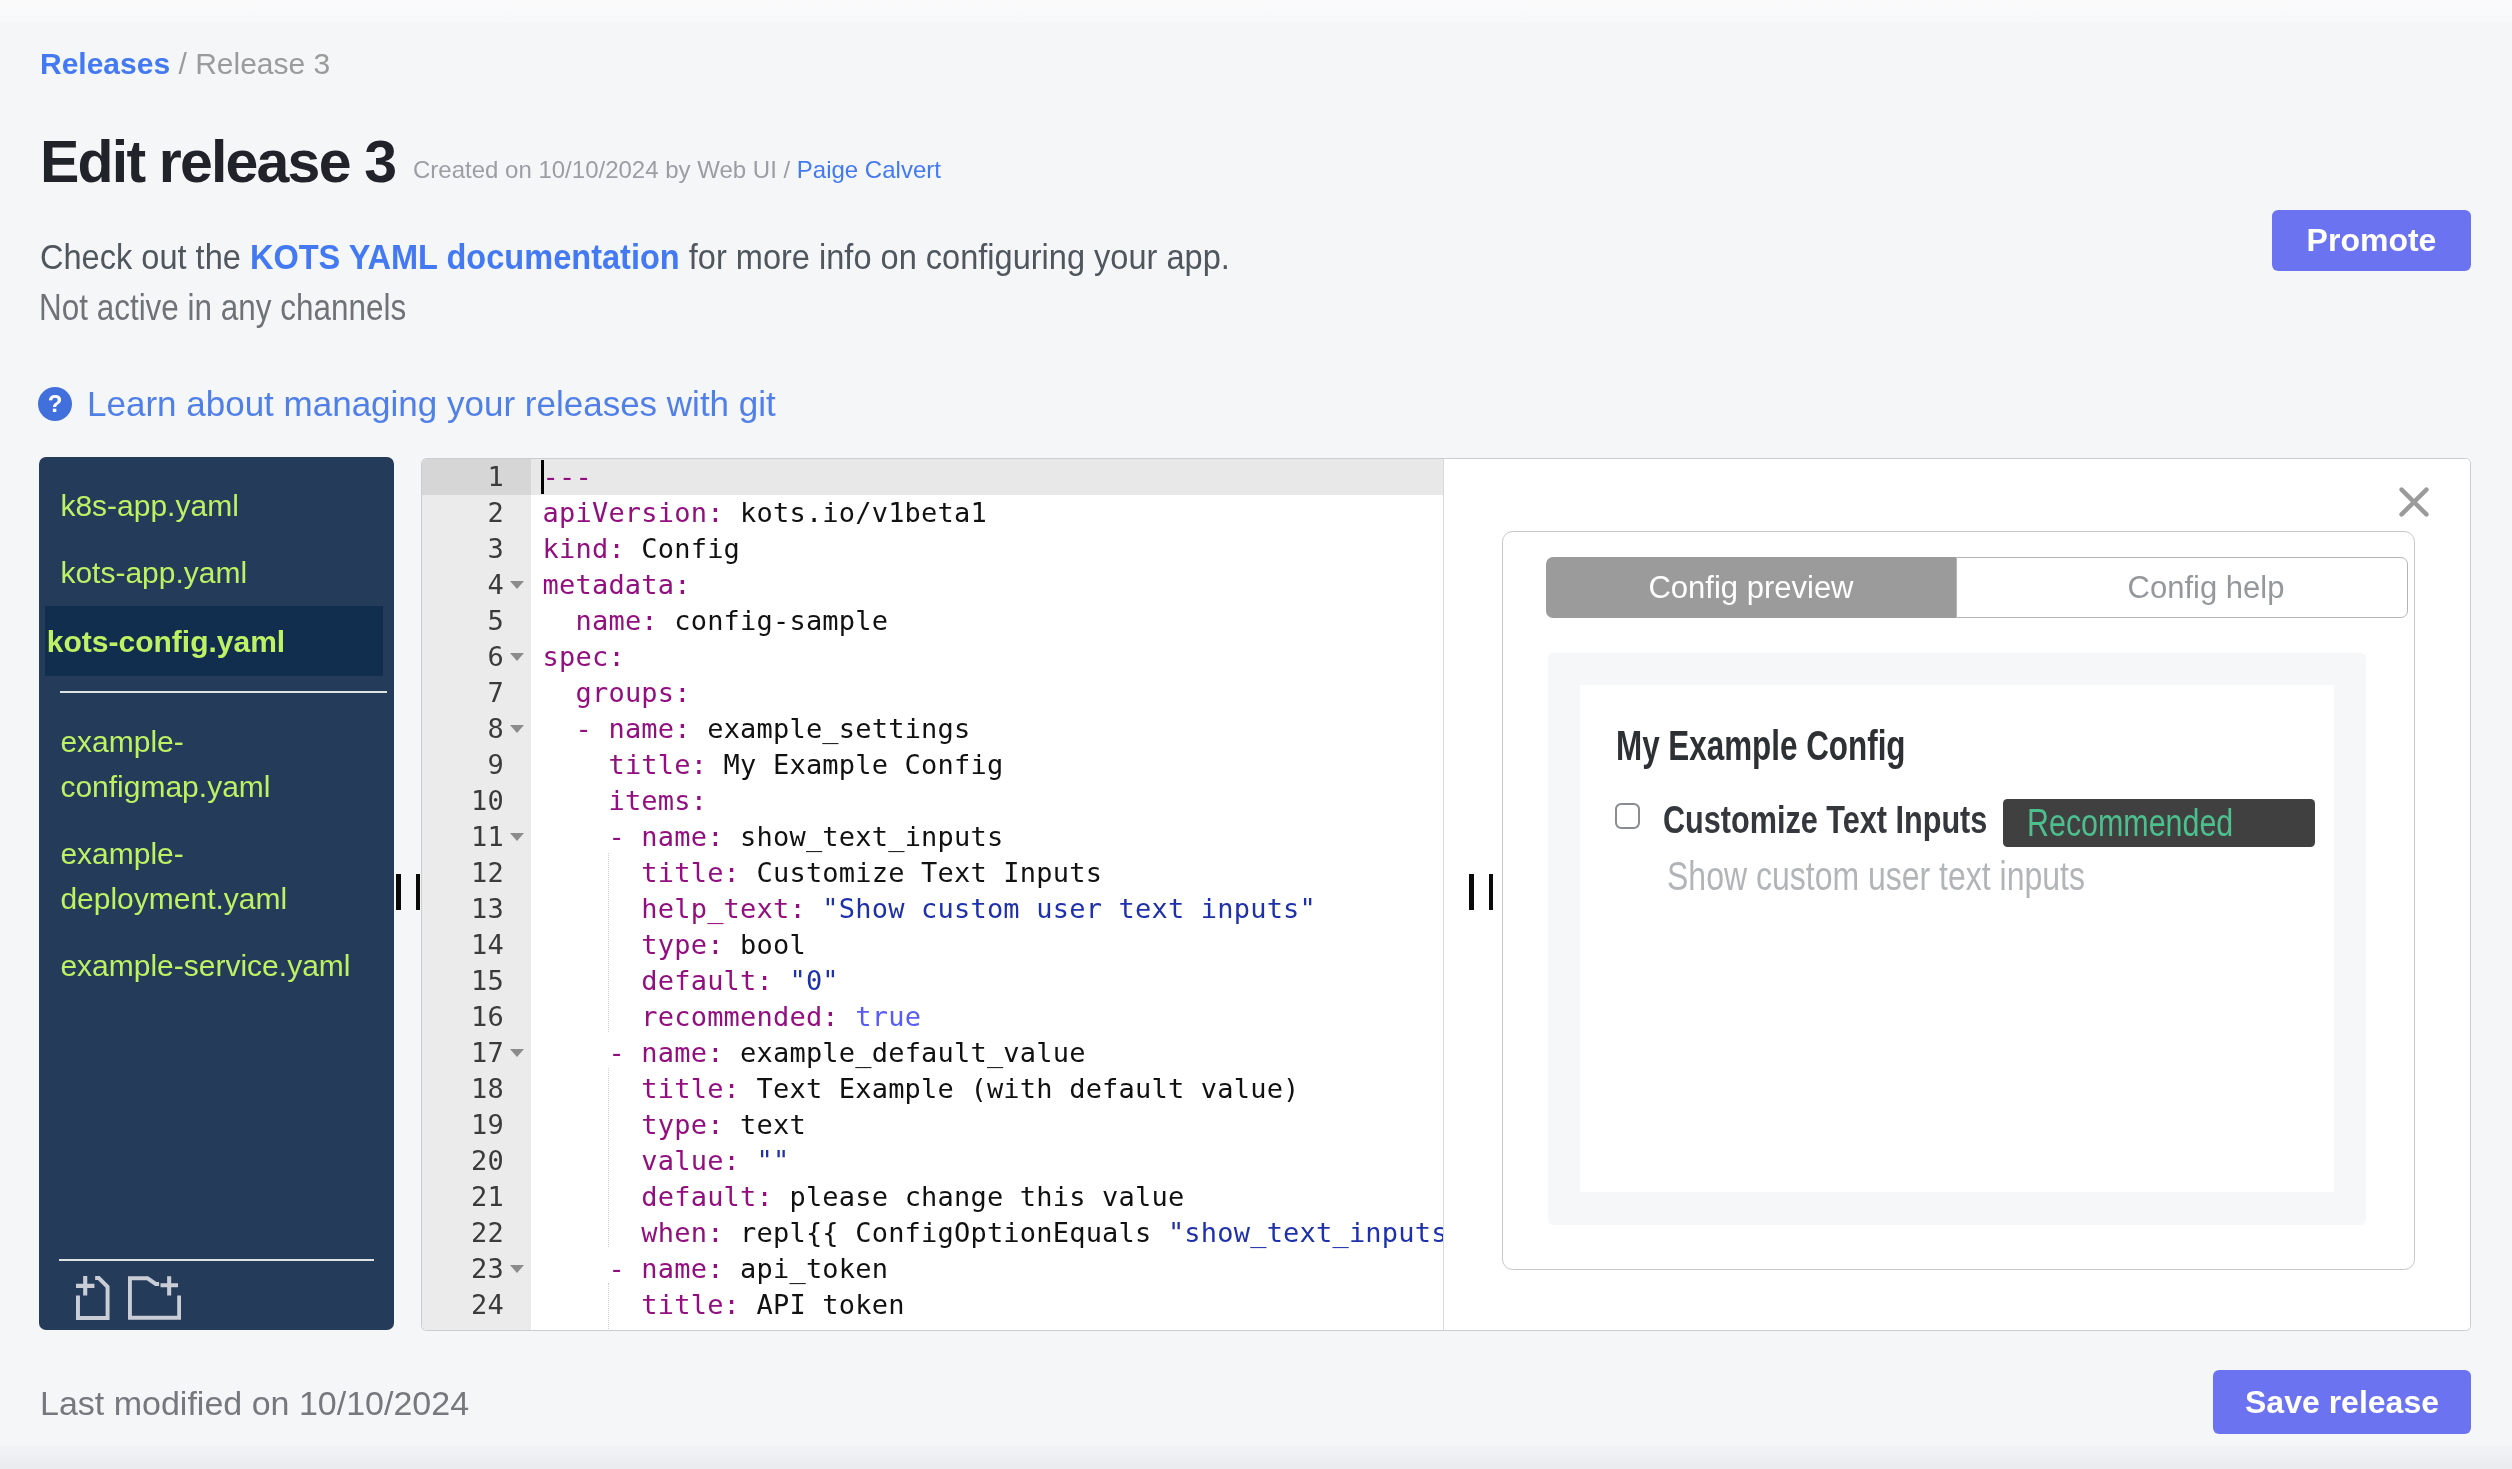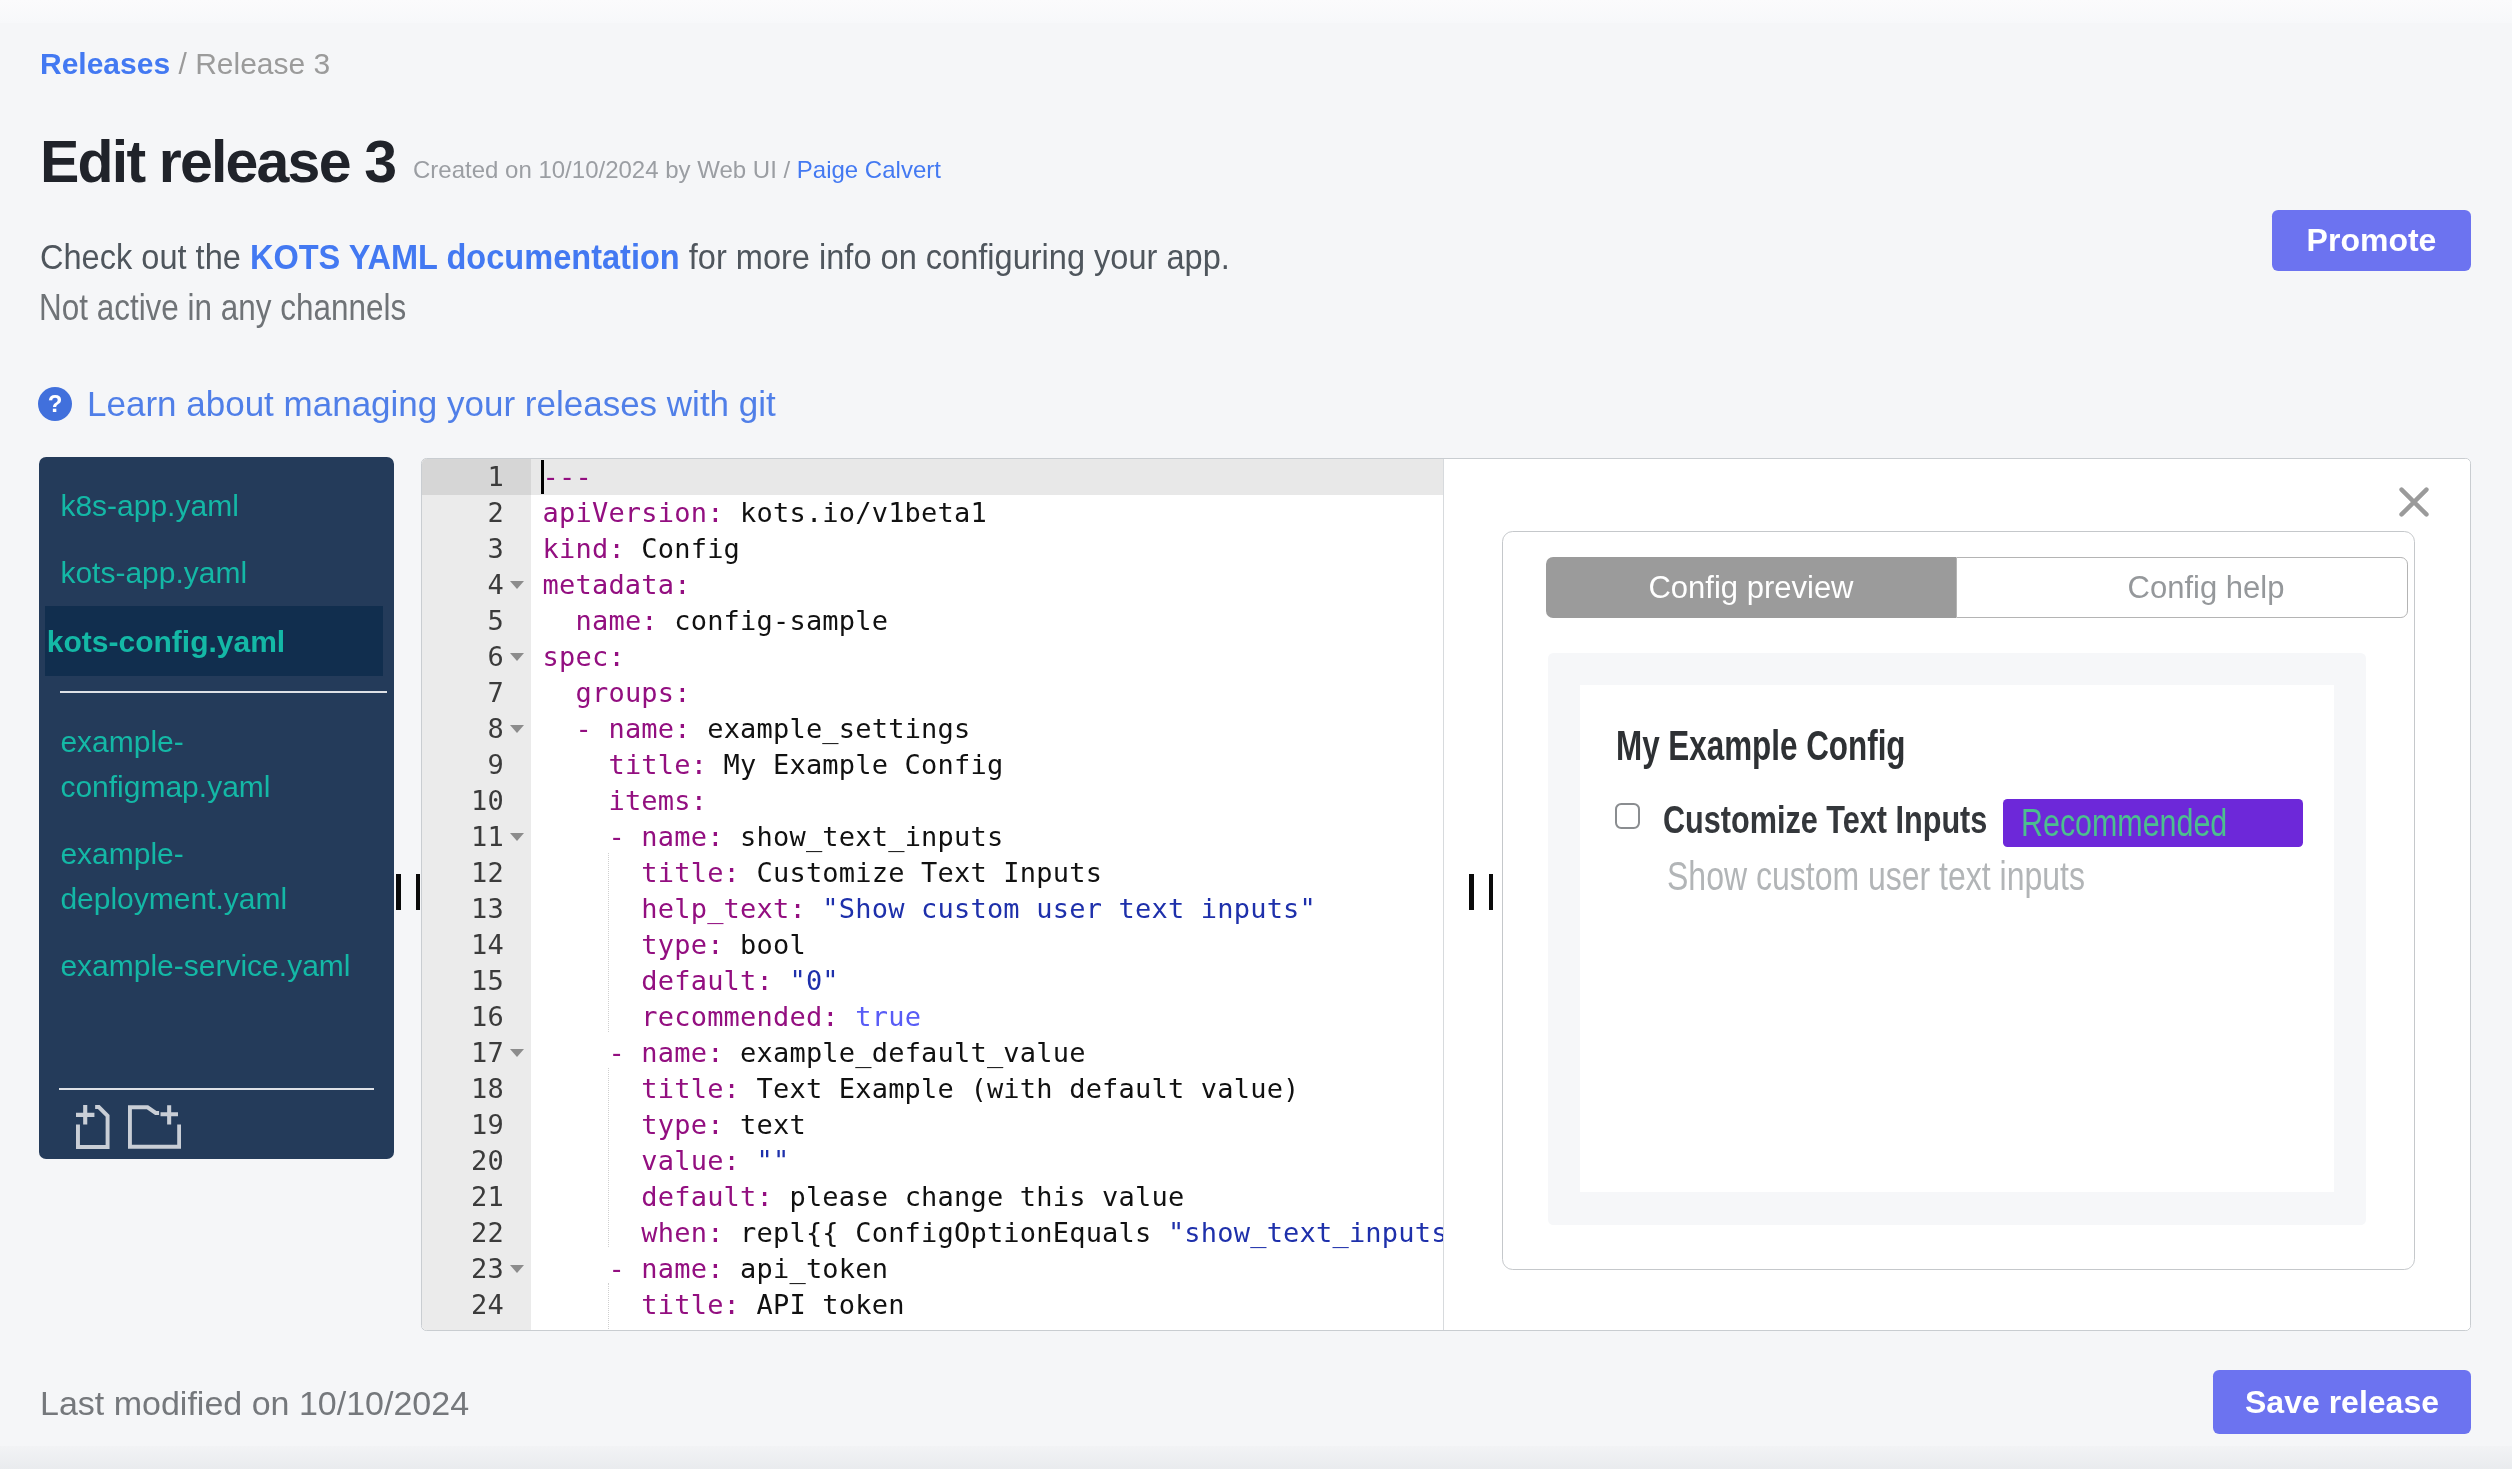--- a/index.html
+++ b/index.html
@@ -39,22 +39,22 @@
   .learn-link { position:absolute; left:49px; top:0; font-size:35px; color:#507fe8;
     line-height:37px; white-space:nowrap; text-decoration:none; cursor:pointer; }
 
   .btn { background:#6c73f0; color:#ffffff; font-weight:700; border:none; border-radius:6.2px;
     cursor:pointer; font-family:"Liberation Sans", sans-serif;
     display:flex; align-items:center; justify-content:center; }
   .promote-btn { left:2272px; top:210px; width:199px; height:61px; font-size:32px; }
   .save-btn { left:2213px; top:1370px; width:258px; height:64px; font-size:32px; }
 
   
-  .file-sidebar { left:39px; top:457px; width:355px; height:702px;
-    background:#243b5a; border-radius:7.1px; color:#14b8a6; overflow:hidden; }
+  .file-sidebar { left:39px; top:457px; width:355px; height:873px;
+    background:#243b5a; border-radius:7.1px; color:#bef264; overflow:hidden; }
   .file-list { list-style:none; padding-top:15px; }
   .file-item { padding:11px 21.4px; font-size:30px; line-height:45px; cursor:pointer;
     overflow-wrap:break-word; }
   .file-item.selected { background:#112e4e; font-weight:700; margin-left:6px; margin-right:10.7px; padding-left:1.8px; padding-top:12.5px; padding-bottom:12.5px; }
   .file-divider { height:1.8px; background:rgba(255,255,255,0.85); margin:15px 7.1px 15px 20.5px; }
   .sidebar-bottom { position:absolute; left:0; bottom:0; width:100%; }
   .sidebar-bottom .file-divider { margin:0 19.6px; }
   .sidebar-actions { display:flex; gap:18px; padding:15px 21.4px 7.1px 37px; }
   .sidebar-actions .action-btn { background:none; border:none; padding:0; cursor:pointer; }
 
@@ -105,22 +105,22 @@
   .render-bg { position:absolute; left:45px; top:121px; width:818px; height:572px;
     background:#f6f7f9; border-radius:5.3px; }
   .render-card { position:absolute; left:32px; top:32px; right:32px; bottom:33px; background:#ffffff; }
   .config-heading { position:absolute; left:36px; top:35px; font-size:43px; line-height:50px; font-weight:700;
     color:#2e3134; white-space:nowrap; }
   .config-checkbox { position:absolute; left:35px; top:118px; width:25px; height:26px;
     border:2.7px solid #8a8d90; border-radius:6.2px; background:#fff; cursor:pointer;
     -webkit-appearance:none; appearance:none; }
   .config-item-label { position:absolute; left:83px; top:112px; font-size:39px; line-height:45px; font-weight:700;
     color:#34373b; white-space:nowrap; }
-  .config-badge { position:absolute; left:423px; top:114px; height:48px; padding:0 18px;
-    background:#6d28d9; color:#4cbf8e; font-size:39px; font-weight:400;
+  .config-badge { position:absolute; left:423px; top:114px; height:48px; padding:0 24px;
+    background:#404040; color:#4cbf8e; font-size:39px; font-weight:400;
     display:flex; align-items:center; border-radius:4.5px; white-space:nowrap; }
   .config-help { position:absolute; left:87px; top:168px; font-size:40px; line-height:46px; color:#b2b5b7; white-space:nowrap; }
 
   
   .last-modified { left:40px; top:1384px; font-size:34px; color:#75787c; line-height:39px; }
   .bottom-strip { left:0; top:1446px; width:2512px; height:23px;
     background:linear-gradient(#f2f3f5,#e9ebee); }
 </style>
 </head>
 <body>

